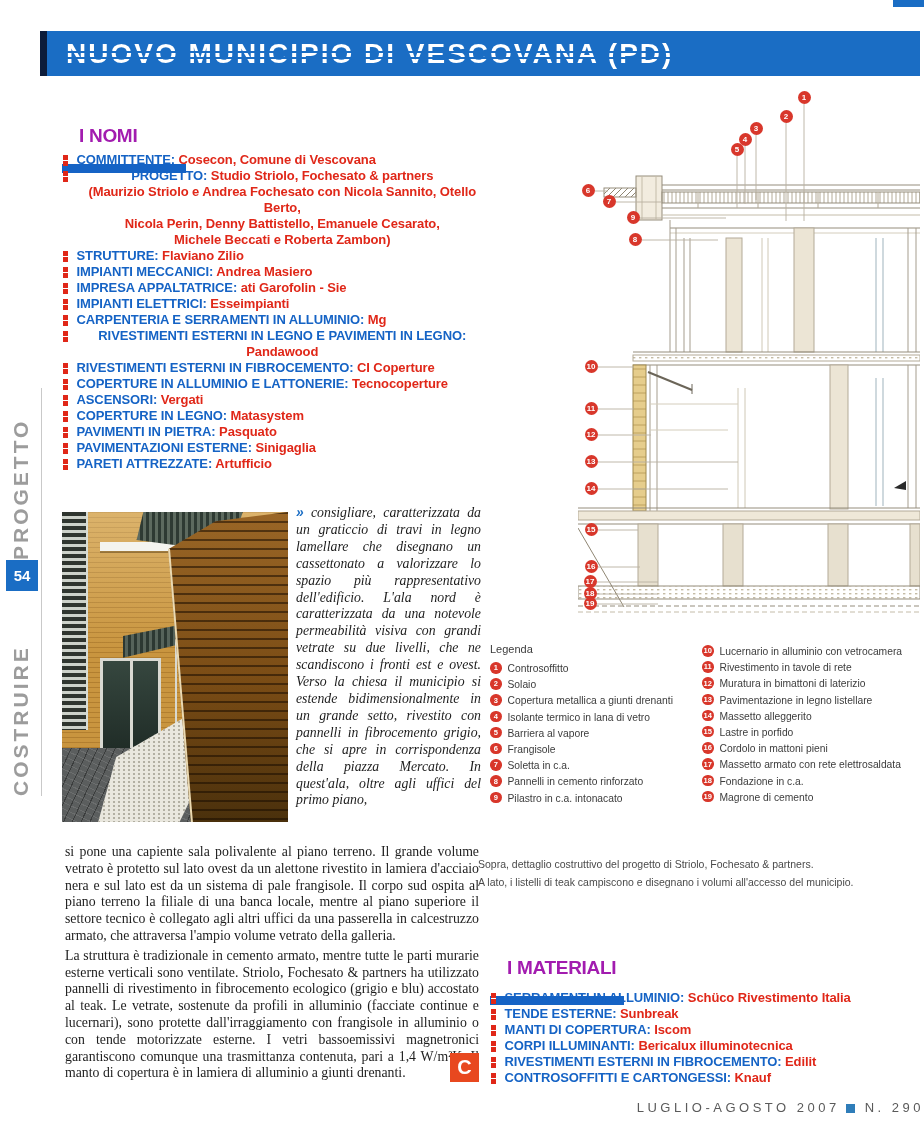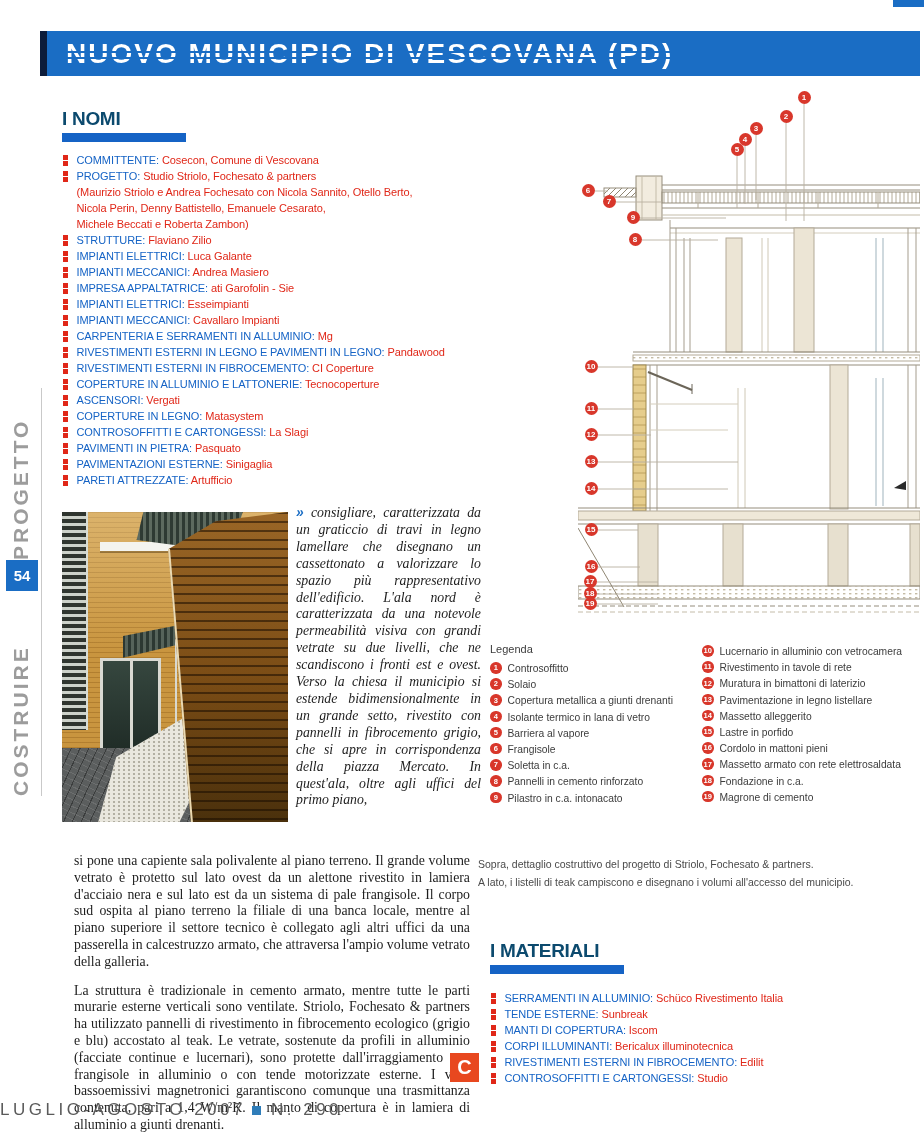--- a/index.html
+++ b/index.html
@@ -24,42 +24,42 @@
   .side-rule{position:absolute;left:41px;top:388px;width:1px;height:408px;background:#c9c9c9;}
   .vert{position:absolute;left:9px;writing-mode:vertical-rl;transform:rotate(180deg);
         color:#9c9c9c;font-weight:700;font-size:21px;letter-spacing:3px;white-space:nowrap;}
   .vert.section{top:392px;height:168px;}
   .vert.magazine{top:600px;height:196px;}
   .page-badge{position:absolute;left:6px;top:560px;width:32px;height:31px;background:#1a6dc4;
         color:#fff;font-weight:700;font-size:15px;display:flex;align-items:center;justify-content:center;}
 
   
   .sec-head{position:absolute;}
-  .sec-head h2{margin:0;font-size:19px;font-weight:700;color:#0c4a6e;letter-spacing:-0.3px;}
+  .sec-head h2{margin:17px;font-size:19px;font-weight:700;color:#a21caf;letter-spacing:-0.3px;}
   .sec-head .bar{height:9px;background:#1563c5;margin-top:3px;}
 
   
   .spec-list{position:absolute;margin:0;padding:0;list-style:none;}
   .spec-item{display:flex;align-items:flex-start;line-height:16px;}
   .bullet{flex:0 0 auto;width:4.5px;height:11px;margin:2.5px 9px 0 1px;
         background:linear-gradient(to bottom,#e02718 0 44%,#fff 44% 54%,#e02718 54% 100%);}
-  .spec-body{font-size:11px;font-weight:400;letter-spacing:-0.1px;}
+  .spec-body{font-size:13px;font-weight:700;letter-spacing:-0.1px;text-align:center;}
   .lbl{color:#1563c5;}
   .val{color:#e02718;}
   .extra{white-space:pre-line;color:#e02718;line-height:16px;}
 
   
   .col-text{position:absolute;left:296px;top:505px;width:185px;
         font-family:"Liberation Serif",serif;font-size:13.8px;line-height:16.9px;
         text-align:justify;color:#1d1d1d;hyphens:auto;font-style:italic;-webkit-hyphens:auto;}
   .marker{color:#1a6dc4;font-weight:700;font-family:"Liberation Sans",sans-serif;}
   .body-text{position:absolute;left:62px;top:841px;width:420px;
         font-family:"Liberation Serif",serif;font-size:13.8px;line-height:16.8px;
         text-align:justify;color:#1d1d1d;hyphens:auto;-webkit-hyphens:auto;}
-  .body-text p{margin:12px;}
+  .body-text p{margin:3px;}
   .c-logo{position:absolute;left:450px;top:1053px;width:29px;height:29px;background:#e8481f;
         color:#fff;font-weight:900;font-size:20px;display:flex;align-items:center;justify-content:center;}
   .c-dot{position:absolute;left:18px;top:12px;width:5px;height:5px;background:#e8481f;}
 
   
   .photo{position:absolute;left:62px;top:512px;width:226px;height:310px;overflow:hidden;background:#c9953f;}
   .photo>div{position:absolute;}
   .ph-wall{inset:0;background-color:#c9953f;background-image:
       linear-gradient(to bottom,rgba(255,235,190,.35),rgba(0,0,0,0) 45%),
       repeating-linear-gradient(to bottom,rgba(122,74,12,.30) 0 1px,rgba(0,0,0,0) 1px 5px);}
@@ -100,21 +100,21 @@
   .legend{position:absolute;left:490px;top:643px;width:430px;font-size:10.3px;color:#3c3c3c;}
   .legend-title{font-size:11px;margin-bottom:4px;}
   .legend-col{position:absolute;top:19px;left:0;width:206px;margin:0;padding:0;list-style:none;}
   .legend-col.c2{left:212px;top:2px;width:218px;}
   .legend-row{display:flex;align-items:flex-start;margin-bottom:3.2px;line-height:13px;}
   .lg-badge{flex:0 0 auto;width:11.5px;height:11.5px;border-radius:50%;background:#d8372b;color:#fff;
       font-size:7.5px;font-weight:700;display:flex;align-items:center;justify-content:center;margin-right:6px;}
 
   
   .caption{position:absolute;left:478px;top:856px;width:430px;font-size:10.5px;color:#4a4a4a;line-height:17.5px;}
-  .footer{position:absolute;left:0;top:1100px;width:924px;text-align:left;font-size:17px;
+  .footer{position:absolute;left:0;top:1100px;width:924px;text-align:right;font-size:13px;
       letter-spacing:3.5px;color:#5a5a5a;}
   .footer .sq{display:inline-block;width:9px;height:9px;background:#2f7db9;margin:0 10px 0 6px;vertical-align:middle;}
 </style>
 </head>
 <body>
 
 <div class="page">
 
   <div class="corner-chip"></div>
 
@@ -144,44 +144,36 @@
         <span class="spec-body"><span class="lbl">PROGETTO:</span> <span class="val">Studio Striolo, Fochesato &amp; partners</span><div class="extra">(Maurizio Striolo e Andrea Fochesato con Nicola Sannito, Otello Berto,
 Nicola Perin, Denny Battistello, Emanuele Cesarato,
 Michele Beccati e Roberta Zambon)</div></span>
       </li>
 
       <li class="spec-item">
         <span class="bullet"></span>
         <span class="spec-body"><span class="lbl">STRUTTURE:</span> <span class="val">Flaviano Zilio</span></span>
       </li>
 
-      <li class="spec-item">
-        <span class="bullet"></span>
-        <span class="spec-body"><span class="lbl">IMPIANTI ELETTRICI:</span> <span class="val">Luca Galante</span></span>
-      </li>
 
       <li class="spec-item">
         <span class="bullet"></span>
         <span class="spec-body"><span class="lbl">IMPIANTI MECCANICI:</span> <span class="val">Andrea Masiero</span></span>
       </li>
 
       <li class="spec-item">
         <span class="bullet"></span>
         <span class="spec-body"><span class="lbl">IMPRESA APPALTATRICE:</span> <span class="val">ati Garofolin - Sie</span></span>
       </li>
 
       <li class="spec-item">
         <span class="bullet"></span>
         <span class="spec-body"><span class="lbl">IMPIANTI ELETTRICI:</span> <span class="val">Esseimpianti</span></span>
       </li>
 
-      <li class="spec-item">
-        <span class="bullet"></span>
-        <span class="spec-body"><span class="lbl">IMPIANTI MECCANICI:</span> <span class="val">Cavallaro Impianti</span></span>
-      </li>
 
       <li class="spec-item">
         <span class="bullet"></span>
         <span class="spec-body"><span class="lbl">CARPENTERIA E SERRAMENTI IN ALLUMINIO:</span> <span class="val">Mg</span></span>
       </li>
 
       <li class="spec-item">
         <span class="bullet"></span>
         <span class="spec-body"><span class="lbl">RIVESTIMENTI ESTERNI IN LEGNO E PAVIMENTI IN LEGNO:</span> <span class="val">Pandawood</span></span>
       </li>
@@ -199,24 +191,20 @@
       <li class="spec-item">
         <span class="bullet"></span>
         <span class="spec-body"><span class="lbl">ASCENSORI:</span> <span class="val">Vergati</span></span>
       </li>
 
       <li class="spec-item">
         <span class="bullet"></span>
         <span class="spec-body"><span class="lbl">COPERTURE IN LEGNO:</span> <span class="val">Matasystem</span></span>
       </li>
 
-      <li class="spec-item">
-        <span class="bullet"></span>
-        <span class="spec-body"><span class="lbl">CONTROSOFFITTI E CARTONGESSI:</span> <span class="val">La Slagi</span></span>
-      </li>
 
       <li class="spec-item">
         <span class="bullet"></span>
         <span class="spec-body"><span class="lbl">PAVIMENTI IN PIETRA:</span> <span class="val">Pasquato</span></span>
       </li>
 
       <li class="spec-item">
         <span class="bullet"></span>
         <span class="spec-body"><span class="lbl">PAVIMENTAZIONI ESTERNE:</span> <span class="val">Sinigaglia</span></span>
       </li>
@@ -500,21 +488,21 @@
         <span class="spec-body"><span class="lbl">CORPI ILLUMINANTI:</span> <span class="val">Bericalux illuminotecnica</span></span>
       </li>
 
       <li class="spec-item">
         <span class="bullet"></span>
         <span class="spec-body"><span class="lbl">RIVESTIMENTI ESTERNI IN FIBROCEMENTO:</span> <span class="val">Edilit</span></span>
       </li>
 
       <li class="spec-item">
         <span class="bullet"></span>
-        <span class="spec-body"><span class="lbl">CONTROSOFFITTI E CARTONGESSI:</span> <span class="val">Studio</span></span>
+        <span class="spec-body"><span class="lbl">CONTROSOFFITTI E CARTONGESSI:</span> <span class="val">Knauf</span></span>
       </li>
     </ul>
 
   <footer class="footer">
     <span>LUGLIO-AGOSTO 2007</span><span class="sq"></span><span>N. 290</span>
   </footer>
 
 </div>
 
 </body></html>

